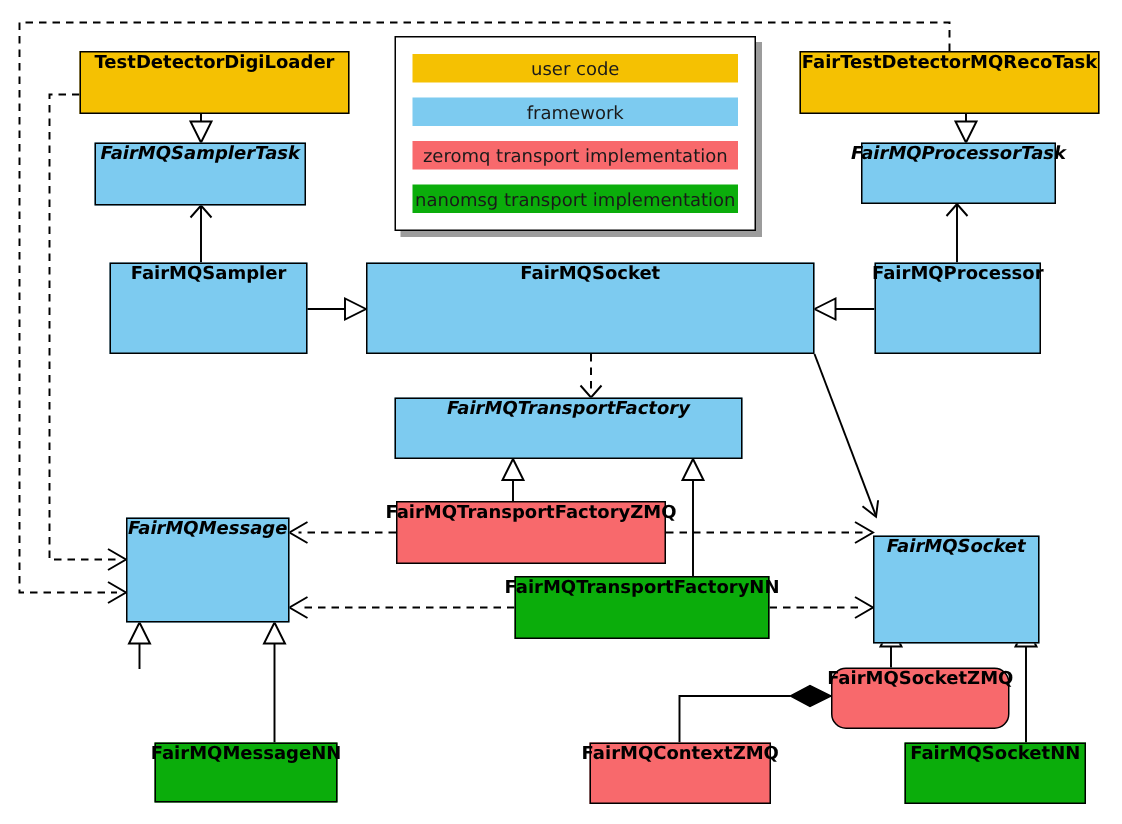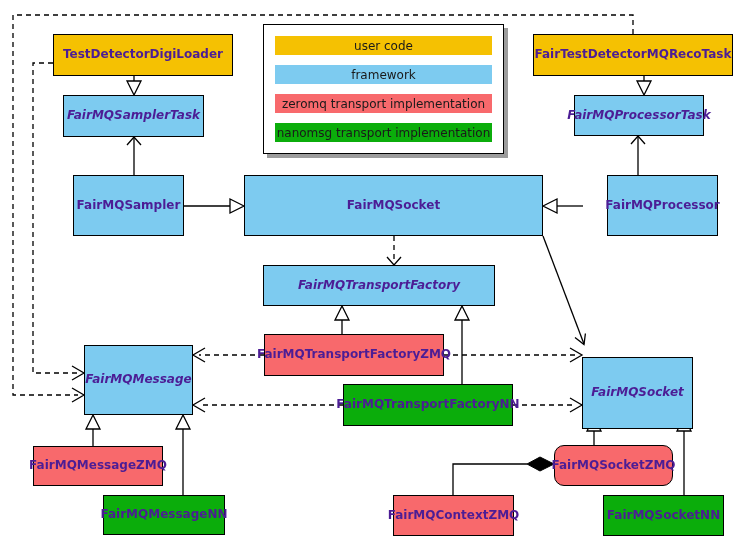--- a/index.html
+++ b/index.html
@@ -8,22 +8,22 @@
     position:relative;width:748px;height:549px;background:#ffffff;
     font-family:"DejaVu Sans","Liberation Sans",sans-serif;overflow:hidden;padding-left:48px;
   }
   svg.edges{position:absolute;left:0;top:0;width:748px;height:549px;}
   .e{stroke:#000;stroke-width:1.3;fill:none;}
   .dash{stroke-dasharray:5,4;}
   .tri{fill:#ffffff;stroke:#000;stroke-width:1.3;}
   .dia{fill:#000000;stroke:#000000;}
   .node{
     position:absolute;box-sizing:border-box;border:1.4px solid #000;
-    display:flex;align-items:center;justify-content:center;
-    font-weight:bold;font-size:12px;color:#4c1d95;text-align:center;line-height:1.1;
+    display:flex;align-items:flex-start;justify-content:center;
+    font-weight:bold;font-size:12px;color:#000000;text-align:center;line-height:1.1;
   }
   .node.abstract{font-style:italic;}
   .legend{
     position:absolute;left:263px;top:24px;width:241px;height:130px;
     box-sizing:border-box;background:#fff;border:1.5px solid #000;
     box-shadow:4px 4px 0 #9c9c9c;
     display:flex;flex-direction:column;justify-content:space-between;
     padding:11px 11px;
   }
   .legend-bar{
@@ -151,47 +151,44 @@
   </div>
   <div class="node" style="left: 533px; top: 34px; width: 200px; height: 42px; background-color: rgb(245, 193, 2);">
     <span>FairTestDetectorMQRecoTask</span>
   </div>
   <div class="node abstract" style="left: 63px; top: 95px; width: 141px; height: 42px; background-color: rgb(125, 203, 240);">
     <span>FairMQSamplerTask</span>
   </div>
   <div class="node abstract" style="left: 574px; top: 95px; width: 130px; height: 41px; background-color: rgb(125, 203, 240);">
     <span>FairMQProcessorTask</span>
   </div>
-  <div class="node" style="left: 73px; top: 175px; width: 111px; height: 61px; background-color: rgb(125, 203, 240);">
+  <div class="node" style="left: 73px; top: 175px; width: 132px; height: 61px; background-color: rgb(125, 203, 240);">
     <span>FairMQSampler</span>
   </div>
   <div class="node" style="left: 244px; top: 175px; width: 299px; height: 61px; background-color: rgb(125, 203, 240);">
     <span>FairMQSocket</span>
   </div>
-  <div class="node" style="left: 583px; top: 175px; width: 111px; height: 61px; background-color: rgb(125, 203, 240); margin-left: 24px;">
+  <div class="node" style="left: 583px; top: 175px; width: 111px; height: 61px; background-color: rgb(125, 203, 240);">
     <span>FairMQProcessor</span>
   </div>
   <div class="node abstract" style="left: 263px; top: 265px; width: 232px; height: 41px; background-color: rgb(125, 203, 240);">
     <span>FairMQTransportFactory</span>
   </div>
   <div class="node" style="left: 264px; top: 334px; width: 180px; height: 42px; background-color: rgb(248, 105, 108);">
     <span>FairMQTransportFactoryZMQ</span>
   </div>
   <div class="node" style="left: 343px; top: 384px; width: 170px; height: 42px; background-color: rgb(11, 173, 11);">
     <span>FairMQTransportFactoryNN</span>
   </div>
   <div class="node abstract" style="left: 84px; top: 345px; width: 109px; height: 70px; background-color: rgb(125, 203, 240);">
     <span>FairMQMessage</span>
   </div>
   <div class="node abstract" style="left: 582px; top: 345px; width: 111px; height: 72px; background-color: rgb(125, 203, 240); margin-top: 12px;">
     <span>FairMQSocket</span>
   </div>
-  <div class="node" style="left: 33px; top: 446px; width: 130px; height: 40px; background-color: rgb(248, 105, 108);">
-    <span>FairMQMessageZMQ</span>
-  </div>
   <div class="node" style="left: 103px; top: 495px; width: 122px; height: 40px; background-color: rgb(11, 173, 11);">
     <span>FairMQMessageNN</span>
   </div>
   <div class="node" style="left: 393px; top: 495px; width: 121px; height: 41px; background-color: rgb(248, 105, 108);">
     <span>FairMQContextZMQ</span>
   </div>
   <div class="node" style="left: 554px; top: 445px; width: 119px; height: 41px; background-color: rgb(248, 105, 108); border-radius: 10px;">
     <span>FairMQSocketZMQ</span>
   </div>
   <div class="node" style="left: 603px; top: 495px; width: 121px; height: 41px; background-color: rgb(11, 173, 11);">

